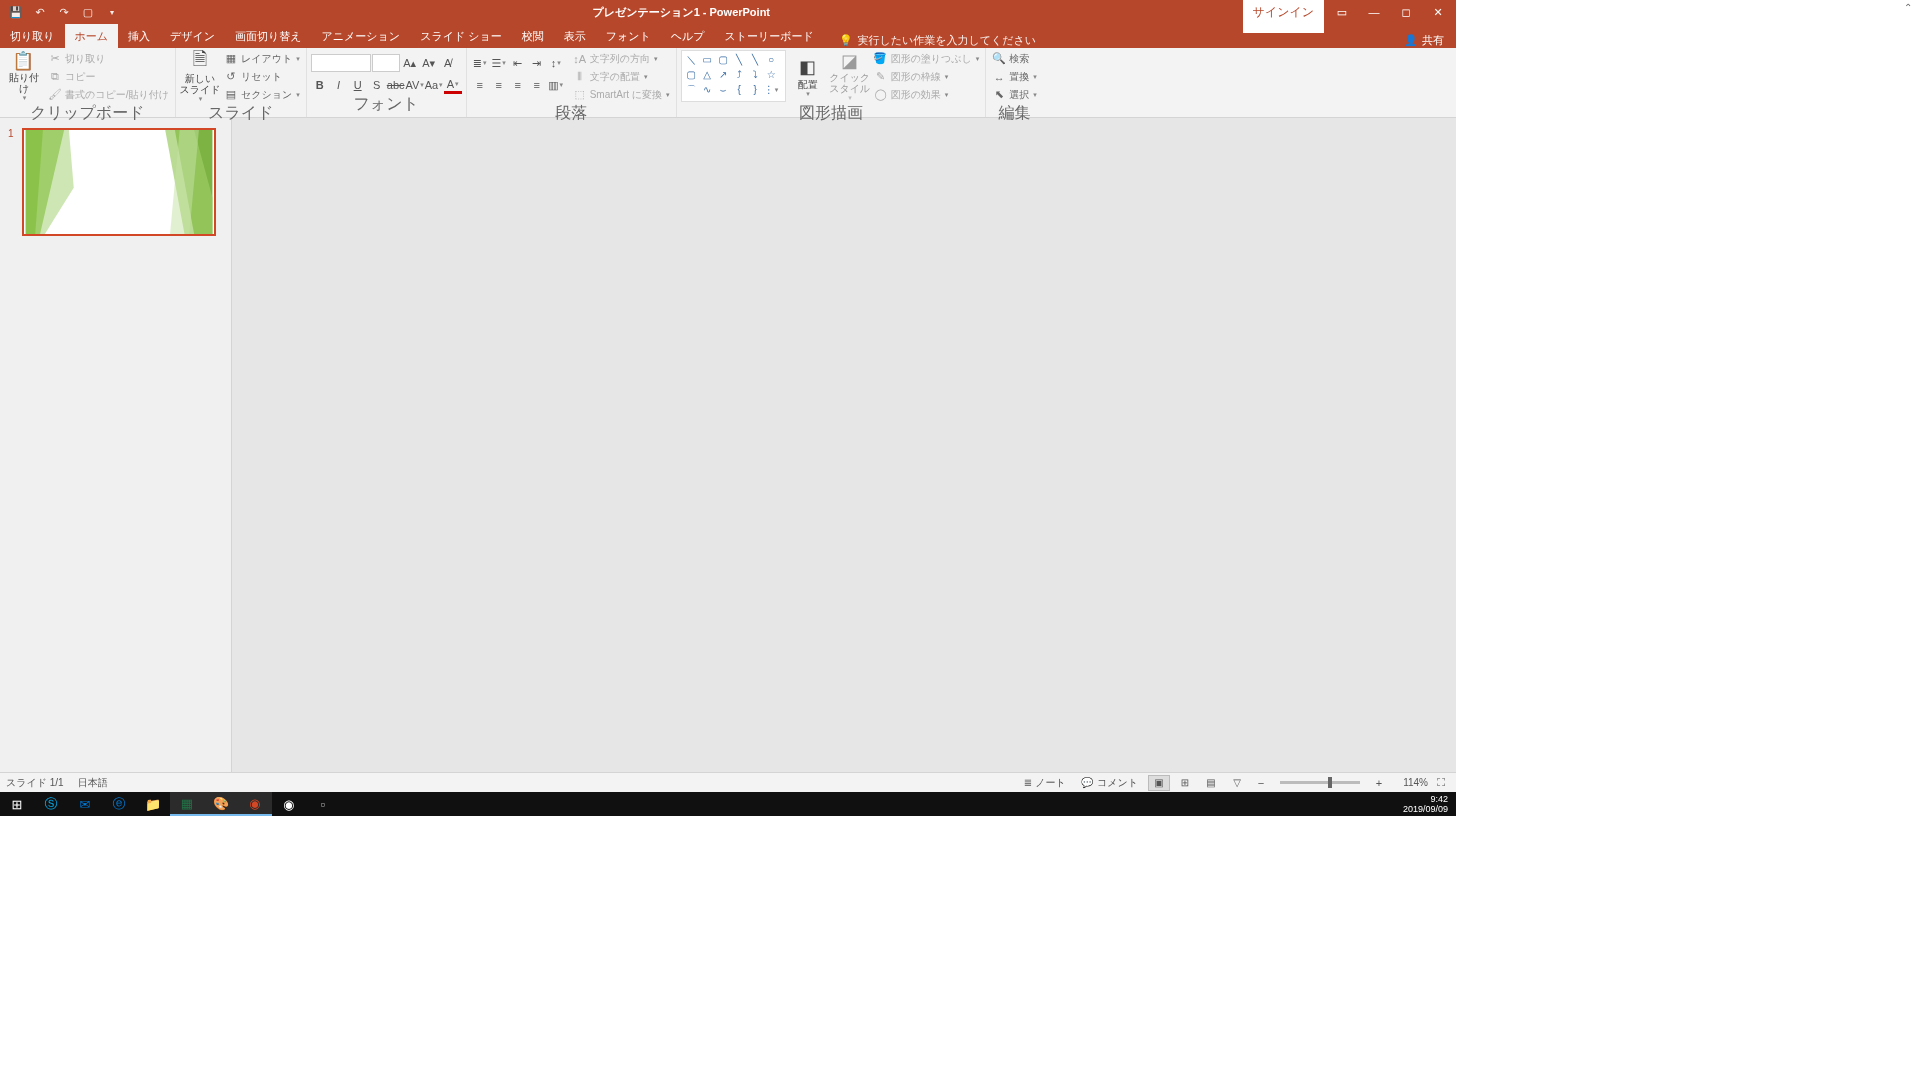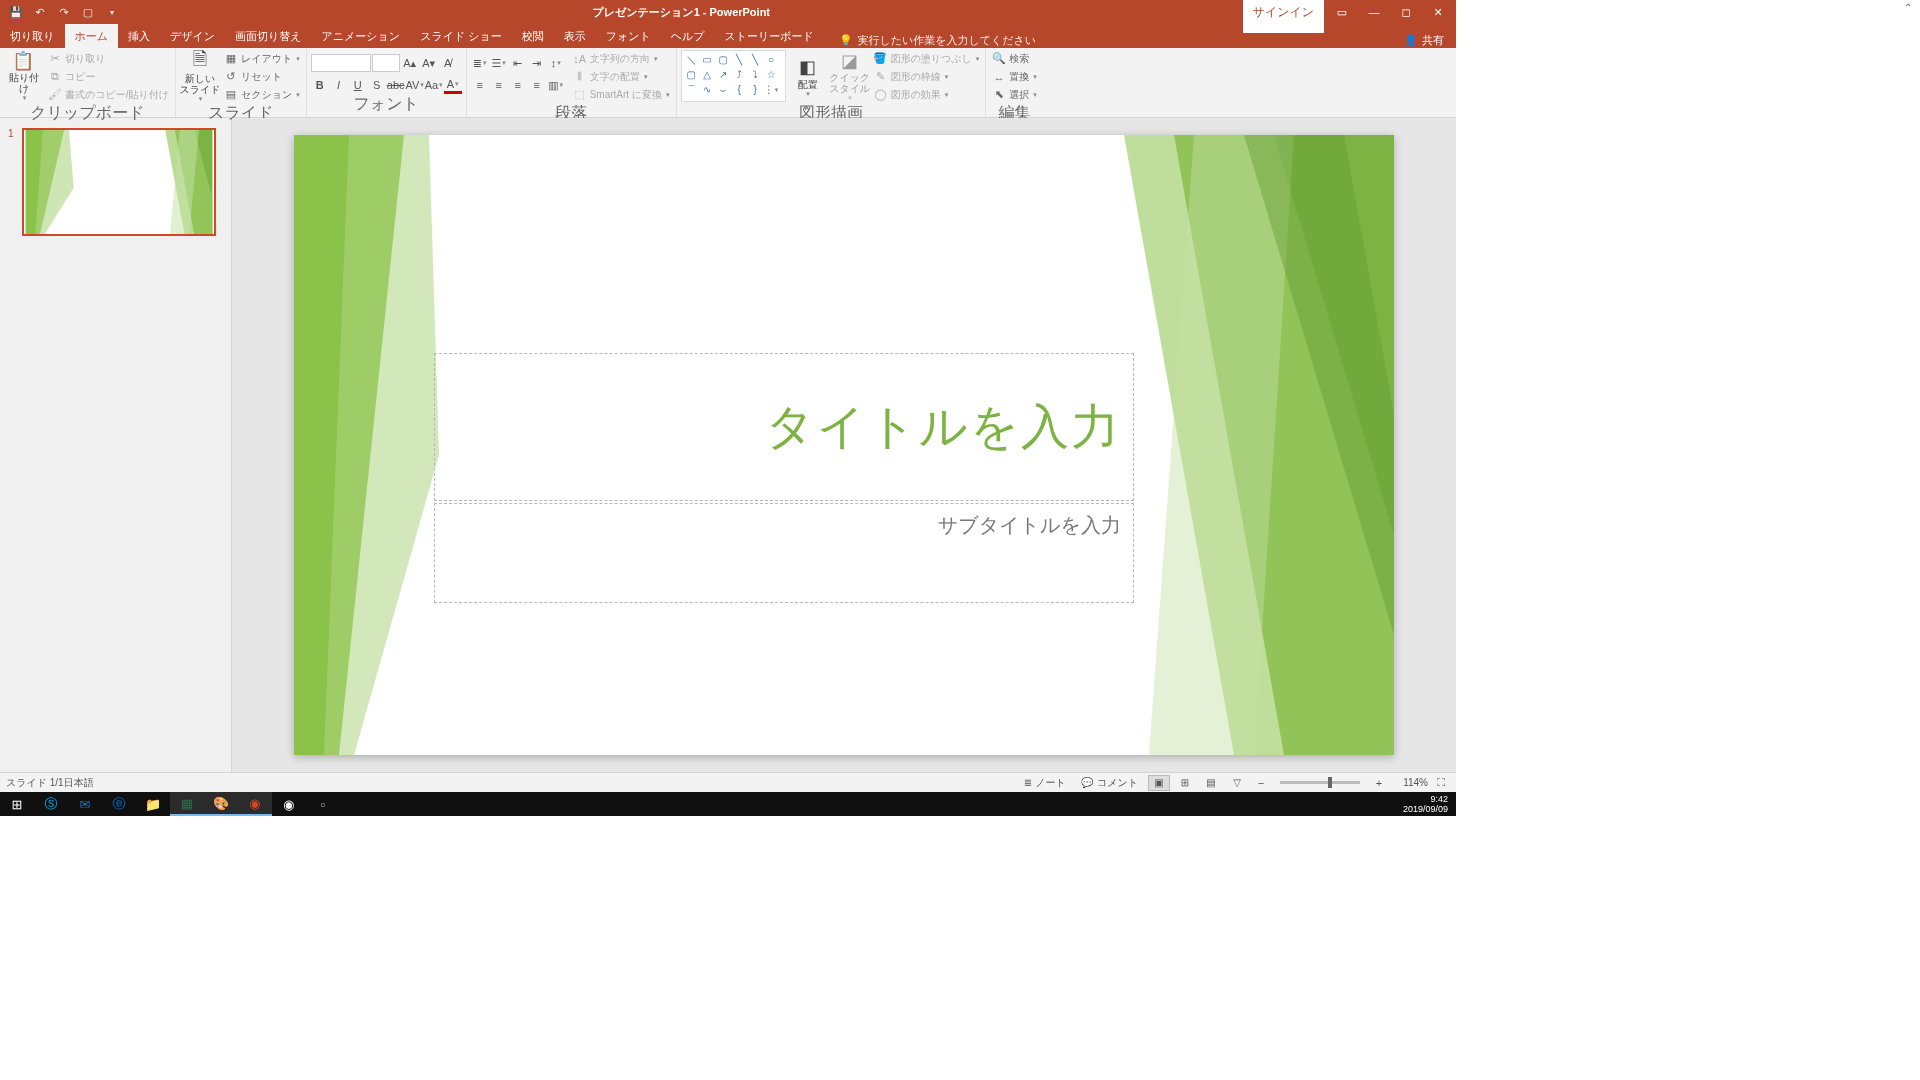--- a/index.html
+++ b/index.html
@@ -51,21 +51,21 @@
 .slide svg.bg { position: absolute; inset: 0; width: 100%; height: 100%; }
 .placeholder { position: absolute; border: 1px dashed #b8b8b8; }
 .ph-title { left: 140px; top: 218px; width: 700px; height: 148px; display: flex; align-items: center; justify-content: flex-end; padding-right: 12px; }
 .ph-title span { font-size: 48px; color: #7cb342; font-weight: 300; letter-spacing: 2px; }
 .ph-sub { left: 140px; top: 368px; width: 700px; height: 100px; padding: 8px 12px; text-align: right; }
 .ph-sub span { font-size: 20px; color: #777; }
 
 .collapse-bar { position: absolute; right: 2px; top: 2px; width: 14px; height: 14px; font-size: 10px; color: #666; cursor: pointer; }
 
 .statusbar { height: 20px; background: #f3f3f3; border-top: 1px solid #d4d4d4; display: flex; align-items: center; font-size: 10px; color: #555; padding: 0 6px; }
-.status-left { display: flex; }
+.status-left { display: flex; gap: 14px; }
 .status-right { margin-left: auto; display: flex; align-items: center; gap: 4px; }
 .viewbtn { width: 22px; height: 16px; display: flex; align-items: center; justify-content: center; cursor: pointer; border: 1px solid transparent; }
 .viewbtn.active { background: #ddd; border-color: #bbb; }
 .zoom-slider { width: 80px; height: 3px; background: #bbb; position: relative; margin: 0 6px; }
 .zoom-thumb { position: absolute; top: -4px; width: 4px; height: 11px; background: #666; }
 .sbtn { padding: 0 6px; display: flex; align-items: center; gap: 3px; cursor: pointer; }
 
 .taskbar { height: 24px; background: #101010; display: flex; align-items: center; }
 .tb-btn { width: 34px; height: 24px; display: flex; align-items: center; justify-content: center; cursor: pointer; color: #fff; font-size: 13px; }
 .tb-btn.active { background: #2b2b2b; border-bottom: 2px solid #76b9ed; }
@@ -318,38 +318,20 @@
         <svg viewBox="0 0 194 108">
           <polygon points="0,0 40,0 15,108 0,108" fill="#8bc34a"></polygon>
           <polygon points="18,0 45,0 50,60 20,108 10,108" fill="#aed581" opacity=".6"></polygon>
           <polygon points="155,0 194,0 194,108 175,108" fill="#7cb342"></polygon>
           <polygon points="145,0 175,0 194,70 194,108 165,108" fill="#9ccc65" opacity=".7"></polygon>
           <polygon points="160,0 180,0 170,108 150,108" fill="#c5e1a5" opacity=".5"></polygon>
         </svg>
       </div>
     </div>
   </div>
-  <div class="canvas-area">
-    <div class="slide">
-      <svg class="bg" viewBox="0 0 1100 620">
-        <polygon points="0,0 110,0 45,620 0,620" fill="#8bc34a"></polygon>
-        <polygon points="55,0 135,0 145,320 60,620 30,620" fill="#aed581" opacity=".55"></polygon>
-        <polygon points="880,0 1100,0 1100,620 990,620" fill="#7cb342"></polygon>
-        <polygon points="830,0 980,0 1100,400 1100,620 940,620" fill="#9ccc65" opacity=".65"></polygon>
-        <polygon points="900,0 1000,0 960,620 855,620" fill="#c5e1a5" opacity=".45"></polygon>
-        <polygon points="950,0 1050,0 1100,280 1100,500" fill="#689f38" opacity=".5"></polygon>
-      </svg>
-      <div class="placeholder ph-title">
-        <span>タイトルを入力</span>
-      </div>
-      <div class="placeholder ph-sub">
-        <span>サブタイトルを入力</span>
-      </div>
-    </div>
-  </div>
 </div>
 
 <div class="statusbar">
   <div class="status-left">
     <span>スライド 1/1</span>
     <span>日本語</span>
   </div>
   <div class="status-right">
     <div class="sbtn">
         <span>≣</span>

